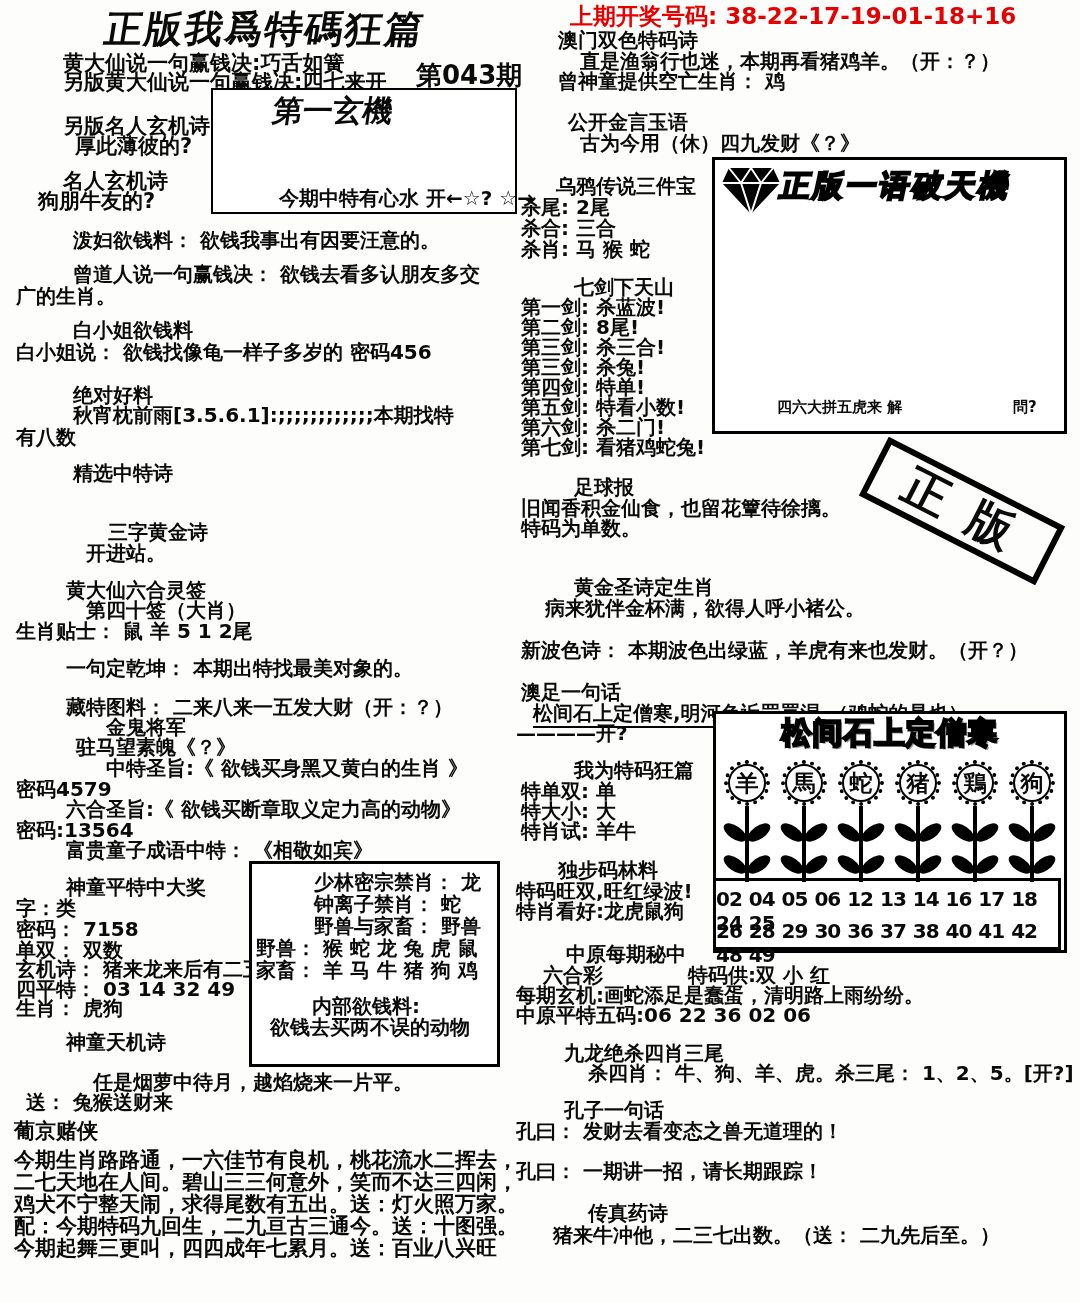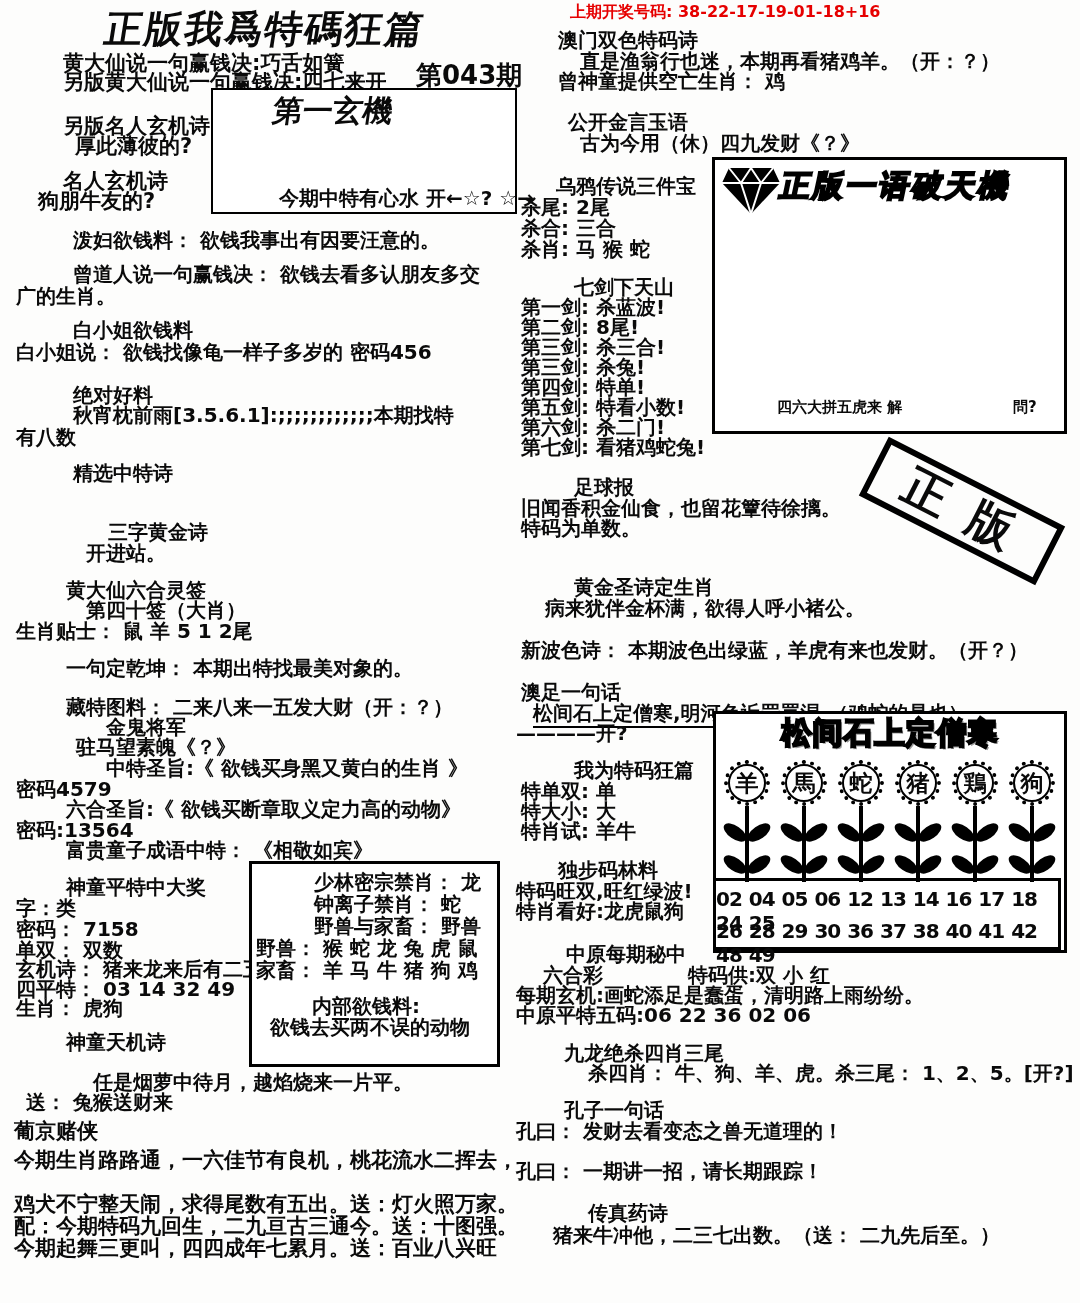--- a/index.html
+++ b/index.html
@@ -1,20 +1,20 @@
 <!DOCTYPE html>
 <html><head>
 <meta charset="utf-8">
 <style>
   html,body{margin:0;padding:0;background:#f3f3f1;}
   .page{position:relative;width:1080px;height:1303px;background:#fdfdfc;overflow:hidden;
         font-family:"DejaVu Sans","Liberation Sans",sans-serif;color:#0a0a0a;font-weight:bold;}
   .ln{position:absolute;white-space:nowrap;font-size:20px;line-height:1.05;letter-spacing:0px;}
   .s15{font-size:15px}.s19{font-size:20px}.s21{font-size:21px}
-  .s23{font-size:16px}.s26{font-size:26px}.s30{font-size:30px}
+  .s23{font-size:23px}.s26{font-size:26px}.s30{font-size:30px}
   .red{color:#e60000}
   .italic{transform:skewX(-8deg)}
   .title-main{font-size:38px;font-weight:900;letter-spacing:2px;transform:skewX(-9deg)}
   .hollow{color:#fff;-webkit-text-stroke:2.4px #000;text-shadow:2px 2px 0 #9a9a9a;}
   .hollow2{color:#fff;-webkit-text-stroke:2.2px #000;}
   .box{position:absolute;border:3px solid #000;background:#fff;}
   .thinbox{border-width:2px;}
   .u{border-bottom:2px solid #000;padding-bottom:1px;}
   .stamp{position:absolute;left:863px;top:478px;width:198px;height:66px;border:6px solid #000;
          transform:rotate(27deg);display:flex;align-items:center;justify-content:center;
@@ -80,20 +80,21 @@
   <div class="ln" style="left:16px;top:919px">密码： 7158</div>
   <div class="ln" style="left:16px;top:940px">单双： 双数</div>
   <div class="ln" style="left:16px;top:959px">玄机诗： 猪来龙来后有二五</div>
   <div class="ln" style="left:16px;top:979px">四平特： 03 14 32 49</div>
   <div class="ln" style="left:16px;top:998px">生肖： 虎狗</div>
   <div class="ln" style="left:66px;top:1032px">神童天机诗</div>
   <div class="ln" style="left:93px;top:1072px">任是烟萝中待月，越焰烧来一片平。</div>
   <div class="ln" style="left:26px;top:1092px">送： 兔猴送财来</div>
   <div class="ln s21" style="left:14px;top:1120px">葡京赌侠</div>
   <div class="ln s21" style="left:14px;top:1149px">今期生肖路路通，一六佳节有良机，桃花流水二挥去，</div>
+  <div class="ln s21" style="left:14px;top:1171px">二七天地在人间。碧山三三何意外，笑而不达三四闲，</div>
   <div class="ln s21" style="left:14px;top:1193px">鸡犬不宁整天闹，求得尾数有五出。送：灯火照万家。</div>
   <div class="ln s21" style="left:14px;top:1215px">配：今期特码九回生，二九亘古三通今。送：十图强。</div>
   <div class="ln s21" style="left:14px;top:1237px">今期起舞三更叫，四四成年七累月。送：百业八兴旺</div>
 
   <div class="box" style="left:249px;top:861px;width:245px;height:200px">
     <div class="ln" style="left:62px;top:8px">少林密宗禁肖： 龙</div>
     <div class="ln" style="left:62px;top:30px">钟离子禁肖： 蛇</div>
     <div class="ln" style="left:62px;top:52px">野兽与家畜： 野兽</div>
     <div class="ln" style="left:4px;top:74px">野兽： 猴 蛇 龙 兔 虎 鼠</div>
     <div class="ln" style="left:4px;top:96px">家畜： 羊 马 牛 猪 狗 鸡</div>

